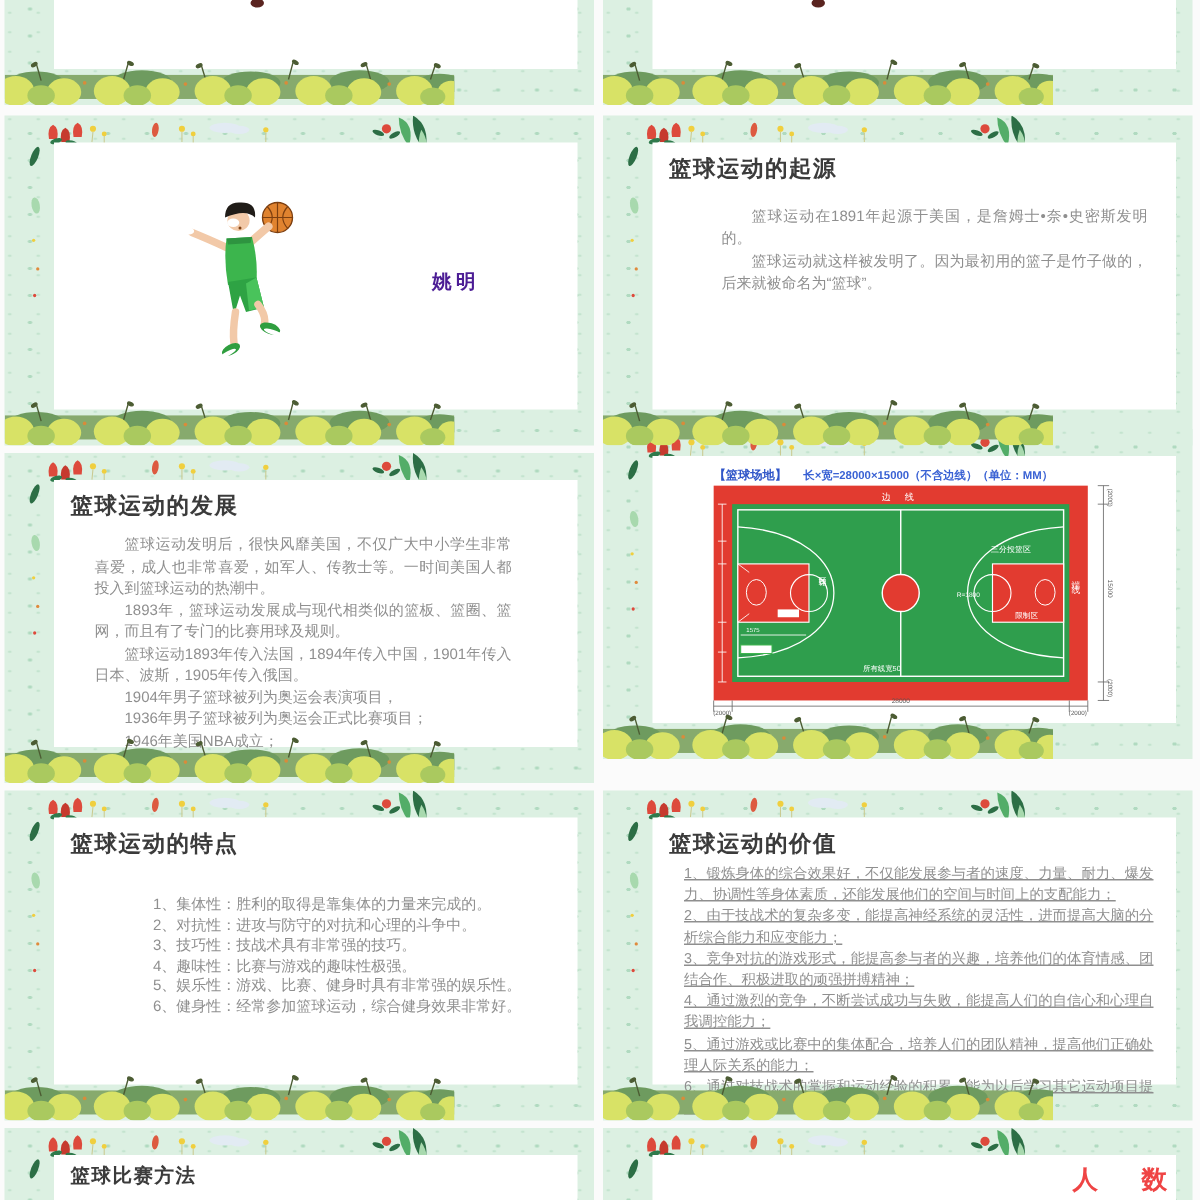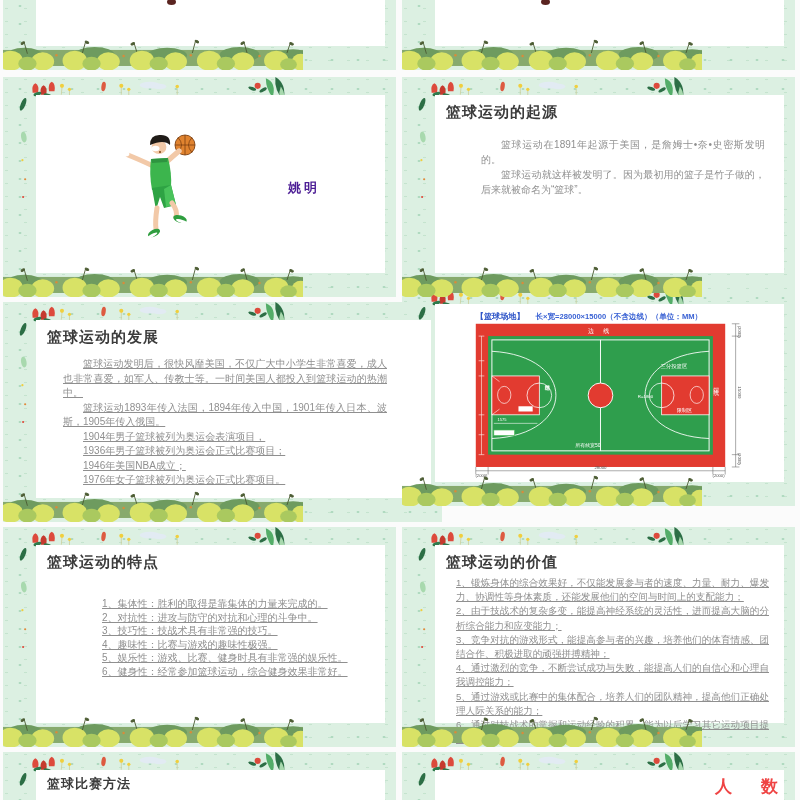--- a/index.html
+++ b/index.html
@@ -10,23 +10,23 @@
            radial-gradient(rgba(110,185,140,.40) 1.2px, transparent 1.8px),
            radial-gradient(rgba(110,185,140,.22) 1px, transparent 1.5px);
          background-size:26px 18px,19px 13px;background-position:4px 3px,13px 9px;}
   .frame{position:absolute;inset:0;z-index:1;pointer-events:none;}
   .card{position:absolute;left:14px;right:11px;top:18px;bottom:24px;background:#ffffff;z-index:2;margin-left:19px;}
   .bush{position:absolute;left:0;right:0;bottom:0;height:34px;z-index:3;pointer-events:none;}
   .title{position:absolute;top:8px;left:11px;font-weight:bold;font-size:15px;color:#3b3b3b;letter-spacing:1px;}
   .body{position:absolute;color:#8f8f8f;text-align:justify;}
   .body p{margin:0;text-indent:2em;}
   .body-origin{top:42px;left:46px;right:19px;font-size:10px;line-height:15px;}
-  .body-dev{top:37px;left:27px;right:44px;font-size:10px;line-height:14.5px;text-decoration:underline;}
+  .body-dev{top:37px;left:27px;right:44px;font-size:10px;line-height:14.5px;}
   .body-feat{top:52px;left:66px;right:10px;font-size:10px;line-height:13.6px;text-align:left;}
-  .body-feat p{text-indent:0;text-decoration:underline;}
+  .body-feat p{text-indent:0;}
   .body-value{top:31px;left:21px;right:15px;font-size:9.6px;line-height:14.2px;text-decoration:underline;}
   .body-value p{text-indent:0;}
   .player-name{position:absolute;left:252px;top:84px;font-weight:bold;font-size:13px;color:#4c1d95;letter-spacing:3px;}
   .player-svg{position:absolute;left:70px;top:28px;width:100px;height:118px;}
   .title-center{position:absolute;top:5px;left:0;right:0;text-align:right;
                 font-weight:bold;font-size:17px;color:#ef4444;letter-spacing:6px;}
   .court-svg{position:absolute;inset:0;width:100%;height:100%;}
   .cut-dot{position:absolute;width:9px;height:6px;border-radius:50%;background:#5a2420;z-index:2;}
   svg text{font-family:"Liberation Sans","DejaVu Sans",sans-serif;}
   .vtext{writing-mode:vertical-rl;}
@@ -221,28 +221,29 @@
     <div class="body body-origin">
       <p>篮球运动在1891年起源于美国，是詹姆士•奈•史密斯发明的。</p>
       <p>篮球运动就这样被发明了。因为最初用的篮子是竹子做的，后来就被命名为“篮球”。</p>
     </div>
   </div>
   <svg class="bush">
       <use href="#deco-bush"></use>
     </svg>
 </div>
 
-<div class="slide" style="left:3px;top:302px;padding-left:46px;">
+<div class="slide" style="left:3px;top:302px;">
   <svg class="frame">
       <use href="#deco-frame"></use>
     </svg>
   <div class="card">
     <div class="title">篮球运动的发展</div>
     <div class="body body-dev">
       <p>篮球运动发明后，很快风靡美国，不仅广大中小学生非常喜爱，成人也非常喜爱，如军人、传教士等。一时间美国人都投入到篮球运动的热潮中。</p>
+      <p>1893年，篮球运动发展成与现代相类似的篮板、篮圈、篮网，而且有了专门的比赛用球及规则。</p>
       <p>篮球运动1893年传入法国，1894年传入中国，1901年传入日本、波斯，1905年传入俄国。</p>
       <p>1904年男子篮球被列为奥运会表演项目，</p>
       <p>1936年男子篮球被列为奥运会正式比赛项目；</p>
       <p>1946年美国NBA成立；</p>
       <p>1976年女子篮球被列为奥运会正式比赛项目。</p>
     </div>
   </div>
   <svg class="bush">
       <use href="#deco-bush"></use>
     </svg>

